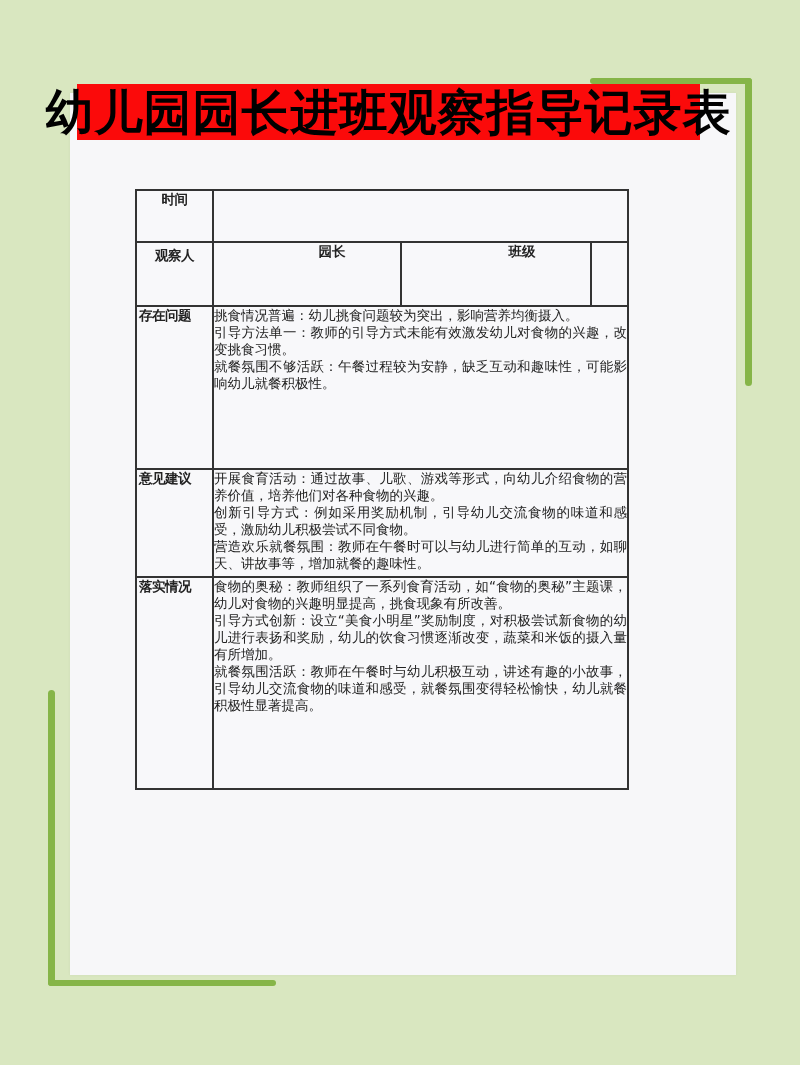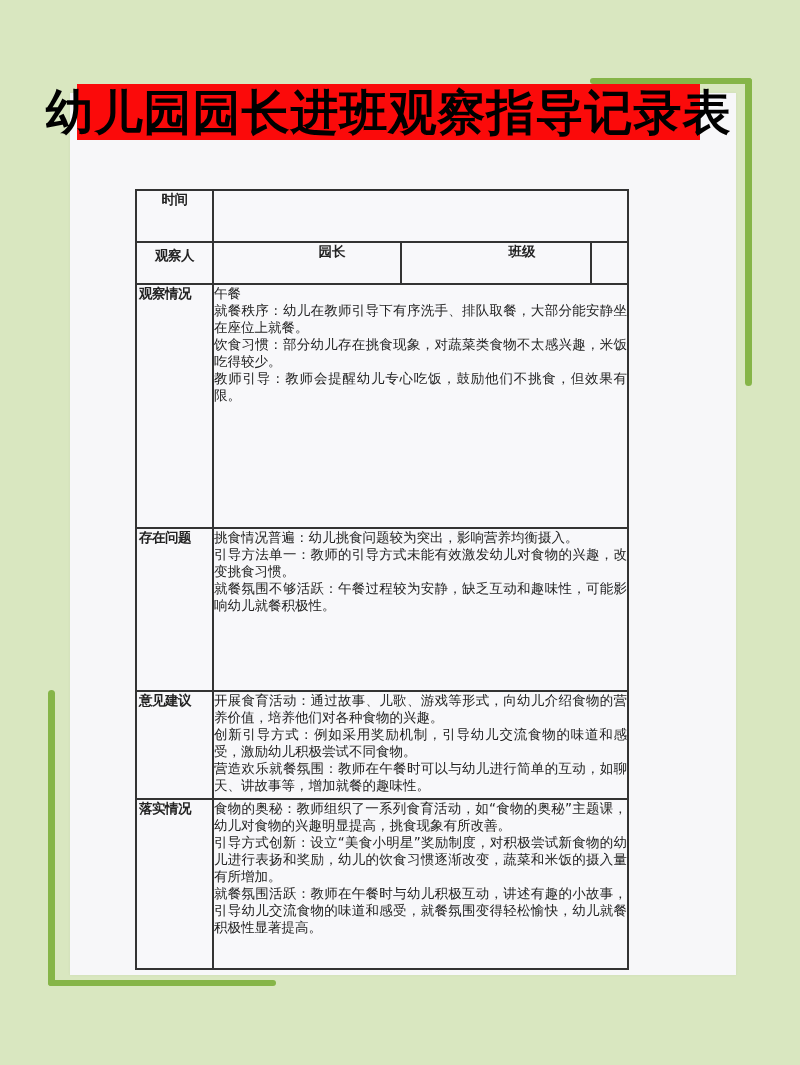--- a/index.html
+++ b/index.html
@@ -64,60 +64,51 @@
     <col style="width:190px">
     <col style="width:37px">
   </colgroup>
 
   <tbody>
       <tr style="height:52px">
     <td class="label">时间</td>
     <td colspan="3"></td>
   </tr>
 
-  <tr style="height:42px">
+  <tr style="height:64px">
     <td class="label" style="padding-top:4px">观察人</td>
     <td class="obs-cell" style="padding-left:50px">
       <span>园长</span>
     </td>
     <td class="obs-cell" style="padding-left:52px">
       <span>班级</span>
     </td>
     <td></td>
   </tr>
 
-  <tr style="height:244px">
-    <td class="label left">观察情况</td>
-    <td colspan="3" class="content">
-      <span class="para">午餐</span>
-      <span class="para">就餐秩序：幼儿在教师引导下有序洗手、排队取餐，大部分能安静坐在座位上就餐。</span>
-      <span class="para">饮食习惯：部分幼儿存在挑食现象，对蔬菜类食物不太感兴趣，米饭吃得较少。</span>
-      <span class="para">教师引导：教师会提醒幼儿专心吃饭，鼓励他们不挑食，但效果有限。</span>
-    </td>
-  </tr>
 
   <tr style="height:163px">
     <td class="label left">存在问题</td>
     <td colspan="3" class="content">
       <span class="para">挑食情况普遍：幼儿挑食问题较为突出，影响营养均衡摄入。</span>
       <span class="para">引导方法单一：教师的引导方式未能有效激发幼儿对食物的兴趣，改变挑食习惯。</span>
       <span class="para">就餐氛围不够活跃：午餐过程较为安静，缺乏互动和趣味性，可能影响幼儿就餐积极性。</span>
     </td>
   </tr>
 
   <tr style="height:108px">
     <td class="label left">意见建议</td>
     <td colspan="3" class="content">
       <span class="para">开展食育活动：通过故事、儿歌、游戏等形式，向幼儿介绍食物的营养价值，培养他们对各种食物的兴趣。</span>
       <span class="para">创新引导方式：例如采用奖励机制，引导幼儿交流食物的味道和感受，激励幼儿积极尝试不同食物。</span>
       <span class="para">营造欢乐就餐氛围：教师在午餐时可以与幼儿进行简单的互动，如聊天、讲故事等，增加就餐的趣味性。</span>
     </td>
   </tr>
 
-  <tr style="height:170px">
+  <tr style="height:212px">
     <td class="label left">落实情况</td>
     <td colspan="3" class="content">
       <span class="para">食物的奥秘：教师组织了一系列食育活动，如“食物的奥秘”主题课，幼儿对食物的兴趣明显提高，挑食现象有所改善。</span>
       <span class="para">引导方式创新：设立“美食小明星”奖励制度，对积极尝试新食物的幼儿进行表扬和奖励，幼儿的饮食习惯逐渐改变，蔬菜和米饭的摄入量有所增加。</span>
       <span class="para">就餐氛围活跃：教师在午餐时与幼儿积极互动，讲述有趣的小故事，引导幼儿交流食物的味道和感受，就餐氛围变得轻松愉快，幼儿就餐积极性显著提高。</span>
     </td>
   </tr>
 </tbody>
   </table>
 

